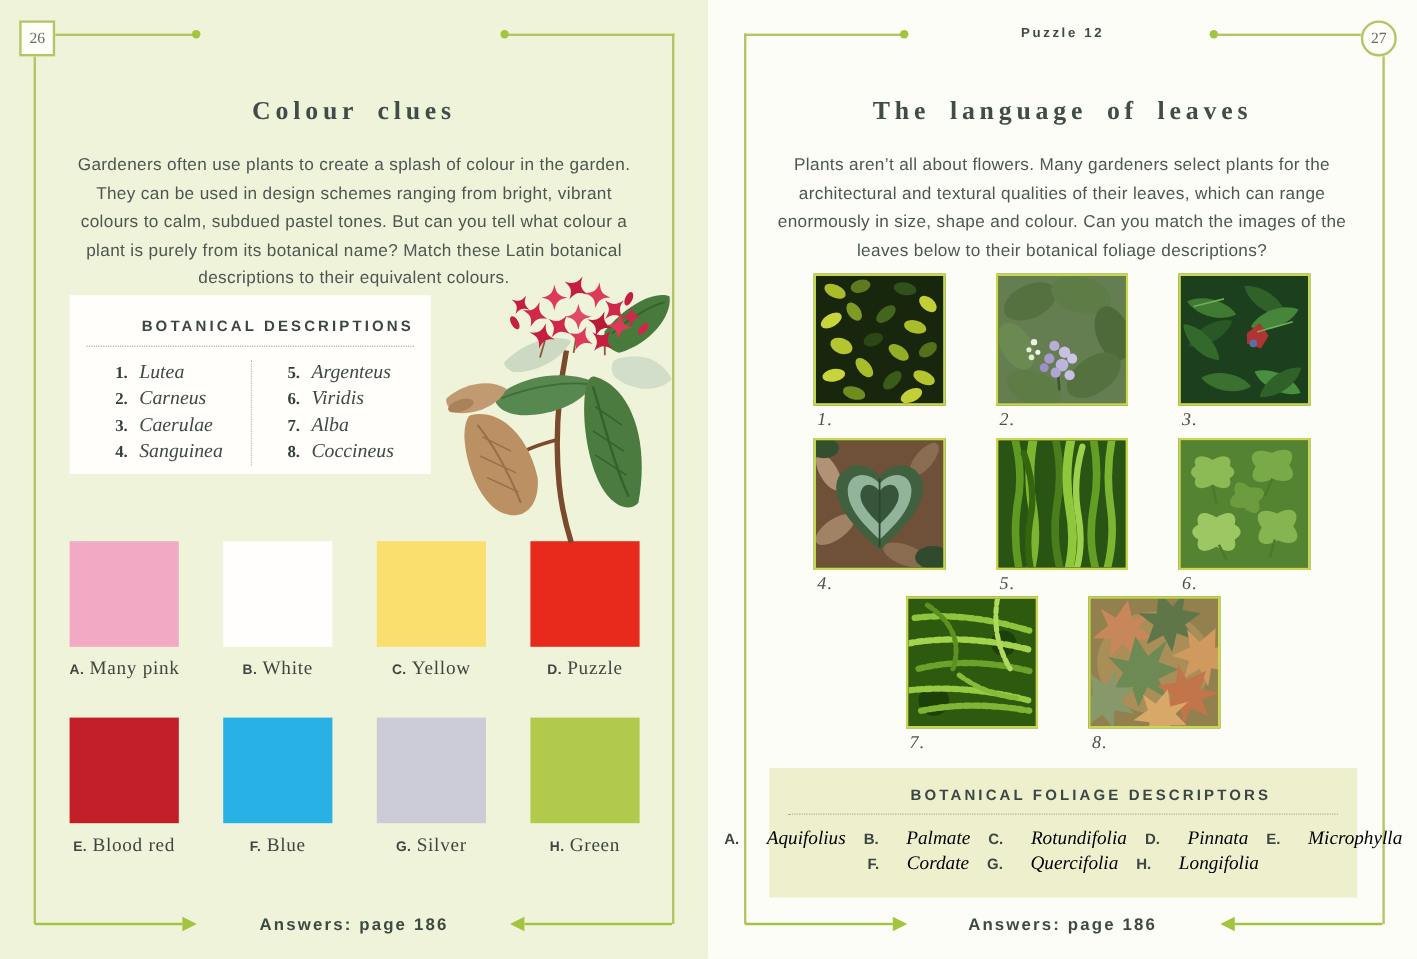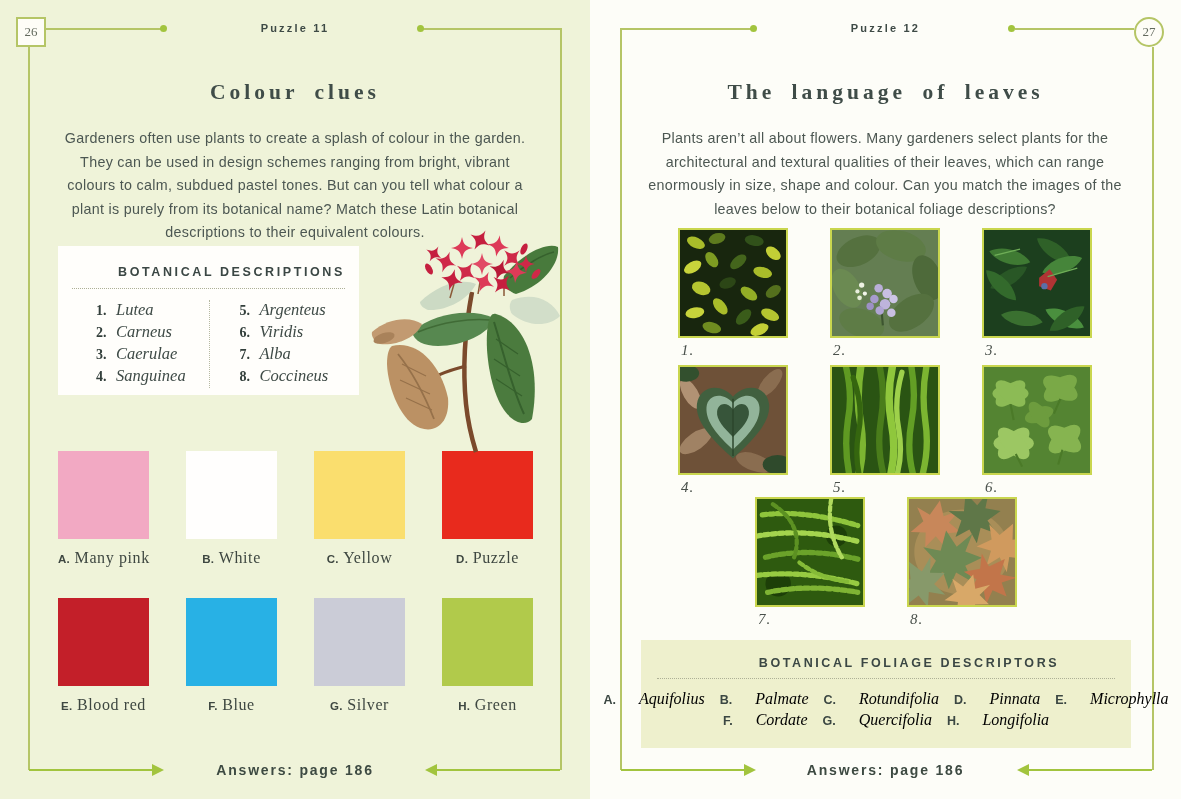--- a/index.html
+++ b/index.html
@@ -85,21 +85,20 @@
     <div class="fl" style="left:28px;top:47px;width:2px;height:723px;"></div>
     <div class="fl" style="left:560px;top:28px;width:2px;height:742px;"></div>
     <div class="aline" style="left:29px;width:123px;"></div>
     <div class="ahead r" style="left:152px;"></div>
     <div class="aline" style="left:437px;width:123px;"></div>
     <div class="ahead l" style="left:425px;"></div>
 
     <div class="pnum" style="left:16px;">
       <span>26</span>
     </div>
-    <div class="puzzle">Puzzle 11</div>
     <h1 class="title">Colour clues</h1>
     <p class="intro">Gardeners often use plants to create a splash of colour in the garden. They can be used in design schemes ranging from bright, vibrant colours to calm, subdued pastel tones. But can you tell what colour a plant is purely from its botanical name? Match these Latin botanical descriptions to their equivalent colours.</p>
 
     <div class="desc-box">
       <div class="box-head">BOTANICAL DESCRIPTIONS</div>
       <div class="box-rule"></div>
       <div class="desc-cols">
         <div class="dcol">
           <div class="ditem">
               <span class="dnum">1.</span>

